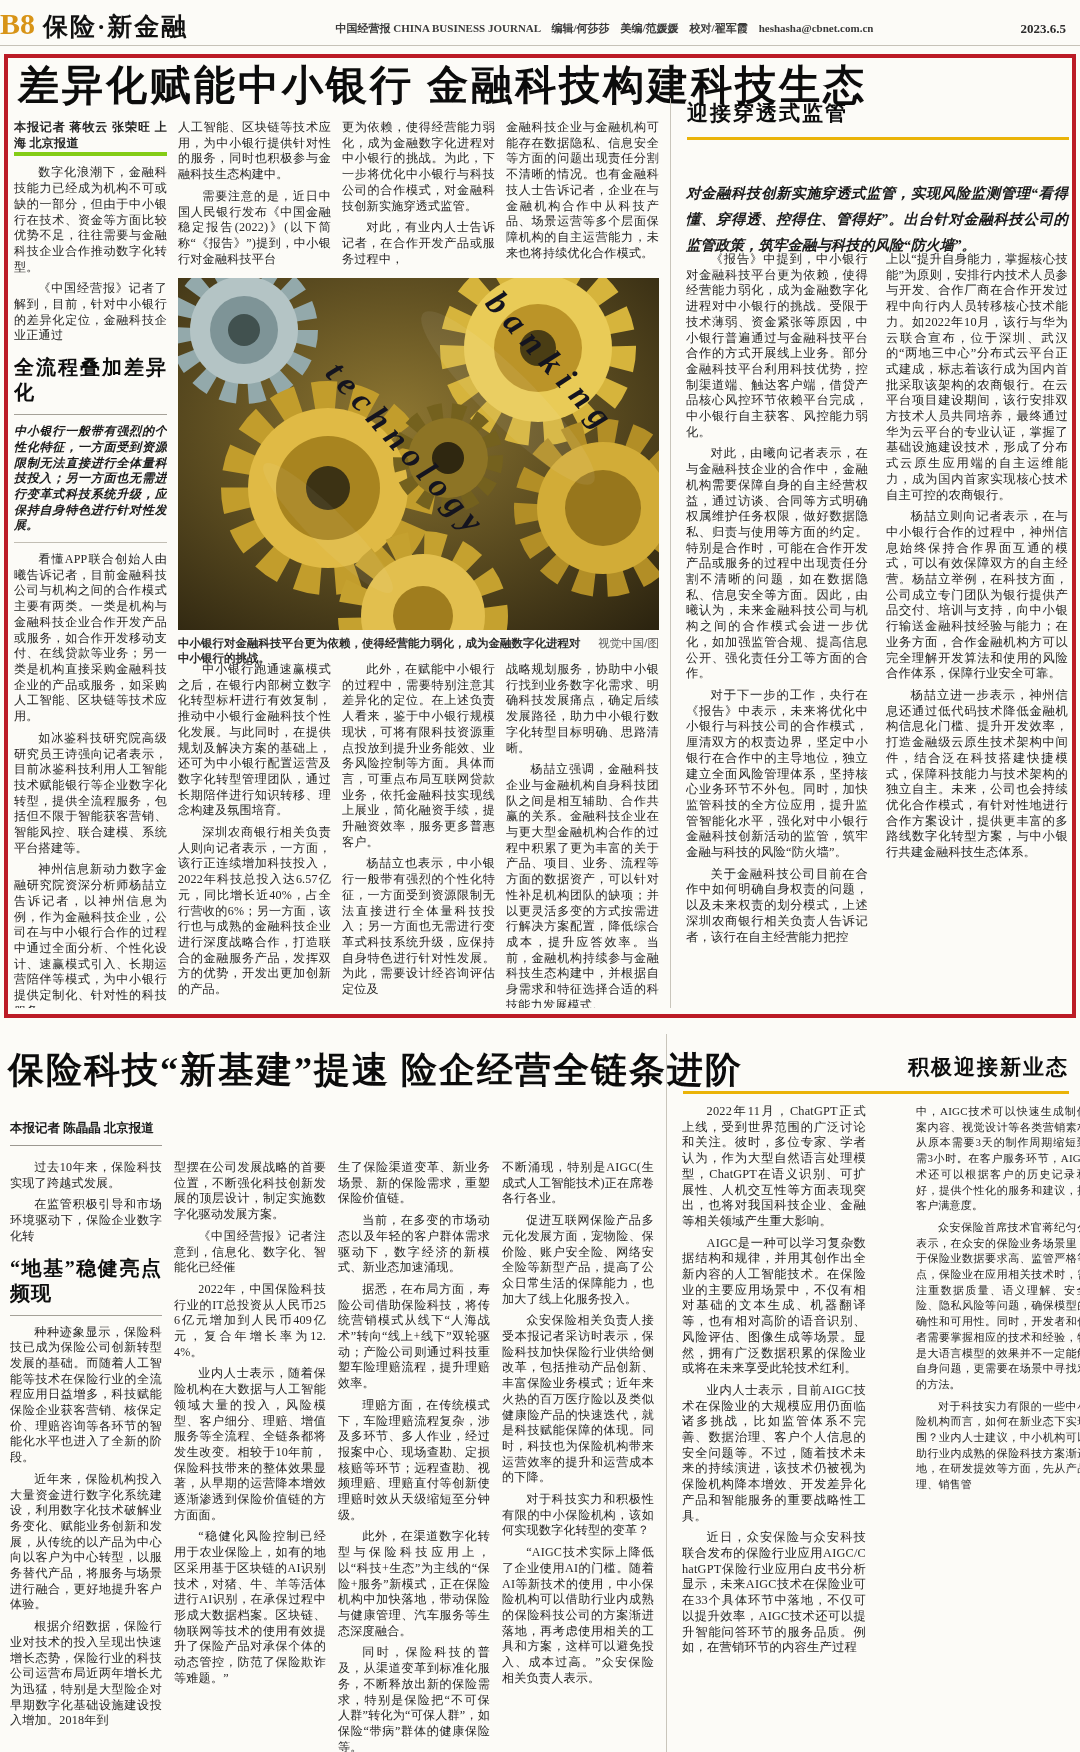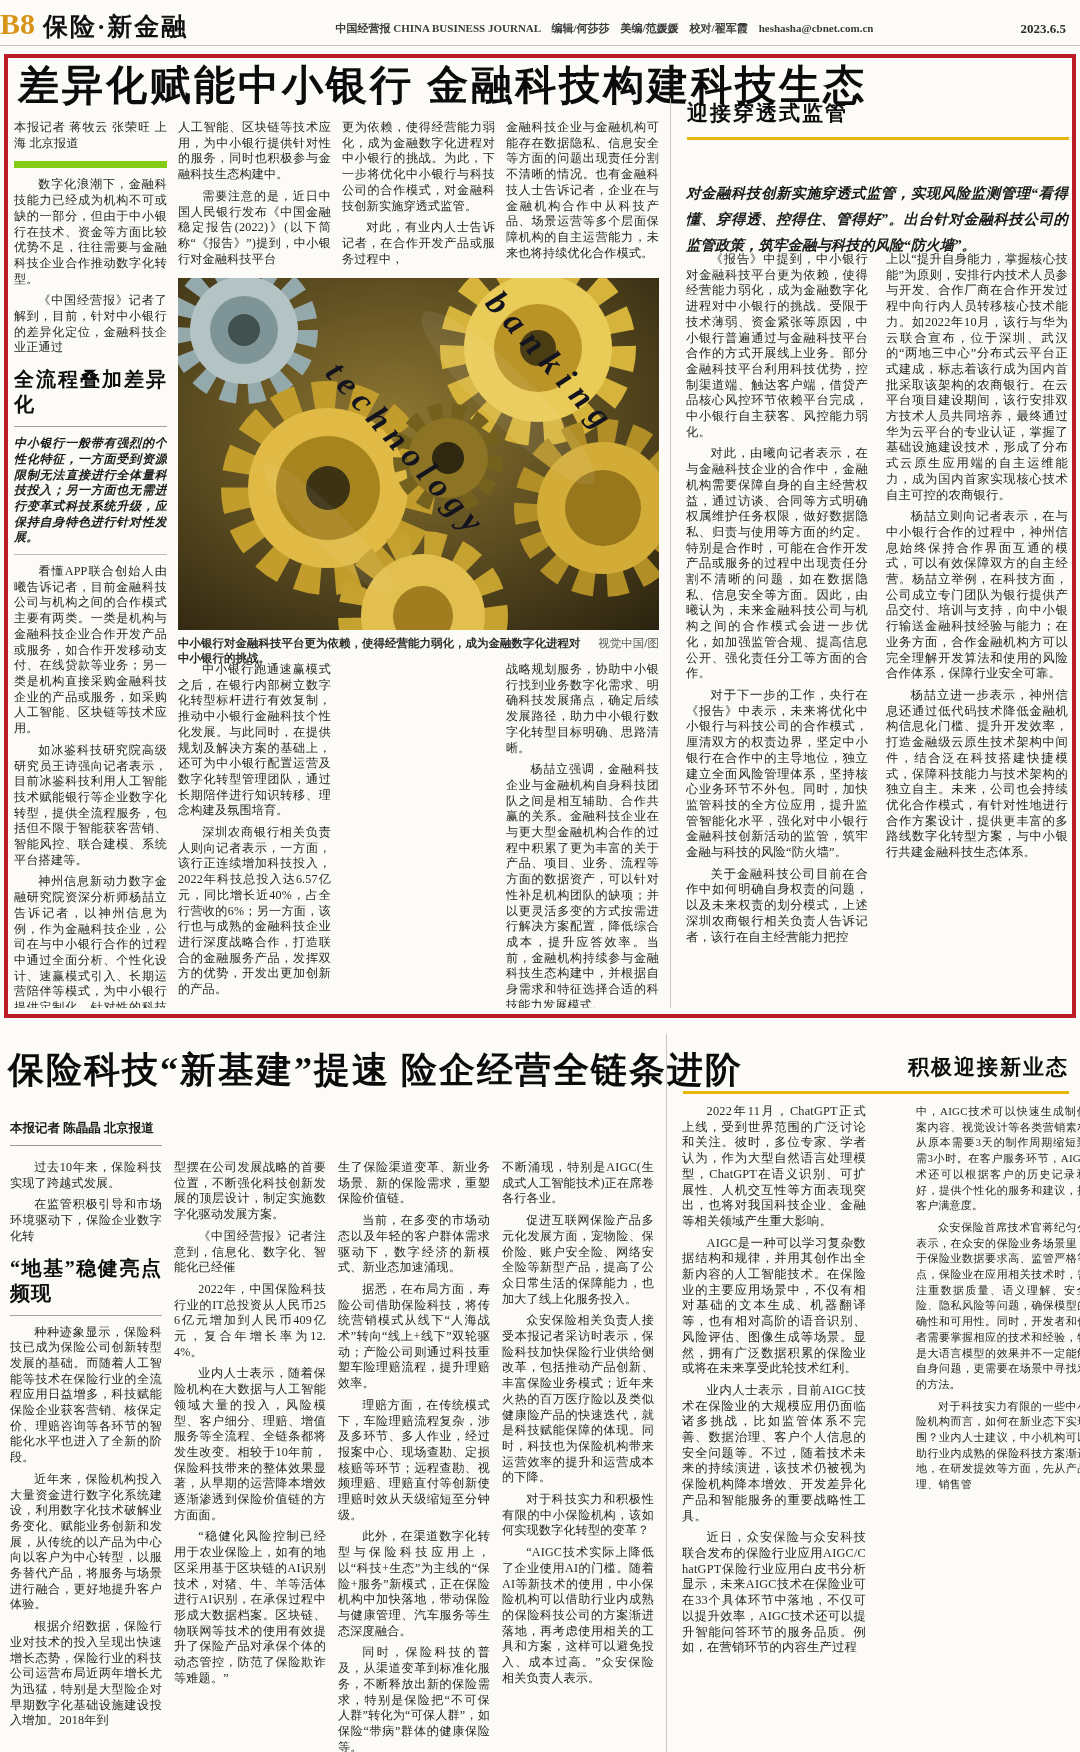--- a/index.html
+++ b/index.html
@@ -15,21 +15,21 @@
   .mh-right{font-size:13px;color:#2b2b2b;padding-bottom:2px;font-weight:bold;}
   
   .redbox{position:absolute;left:4px;top:54px;width:1064px;height:956px;border:4px solid #bb1b26;background:#fcfbf7;box-sizing:content-box;}
   .top-headline{position:absolute;left:18px;top:58px;margin:0;font-size:41px;font-weight:bold;
                 letter-spacing:3px;color:#0c0c0c;white-space:nowrap;}
   
   .col{position:absolute;overflow:hidden;font-size:12.1px;line-height:15.7px;text-align:justify;
        letter-spacing:.2px;color:#262626;word-break:break-all;}
   .col p{margin:0 0 6px;text-indent:2em;}
   .col p.cont{text-indent:0;}
-  .byline{font-weight:normal;text-indent:0 !important;border-bottom:7px solid #84cc16;padding-bottom:10px;margin-bottom:9px !important;}
+  .byline{font-weight:bold;text-indent:0 !important;border-bottom:4px solid #84cc16;padding-bottom:1px;margin-bottom:9px !important;}
   .subhead{font-size:20px;font-weight:bold;letter-spacing:1px;text-indent:0 !important;color:#0e0e0e;
            border-bottom:1px solid #a5a198;padding:5px 0 9px;margin:4px 0 9px !important;line-height:1.25;}
   .lead{font-weight:bold;font-style:italic;color:#1b1b1b;border-bottom:1px solid #c2beb4;padding-bottom:8px;margin-bottom:9px !important;}
   .vline{position:absolute;width:1px;background:#c9c5bb;}
   
   .sec-head{position:absolute;margin:1px;font-size:21px;font-weight:bold;letter-spacing:2px;color:#0d0d0d;
             border-bottom:3px solid #eab308;padding-bottom:10px;}
   .sec-lead{position:absolute;font-size:14.5px;line-height:26px;font-weight:bold;font-style:italic;
             text-align:justify;color:#1a1a1a;word-break:break-all;}
   
@@ -146,20 +146,22 @@
     <span>中小银行对金融科技平台更为依赖，使得经营能力弱化，成为金融数字化进程对中小银行的挑战。</span>
     <span class="caption-credit">视觉中国/图</span>
   </div>
 
   <div class="col" style="left:178px;top:662px;width:153px;height:346px;">
     <p>中小银行跑通速赢模式之后，在银行内部树立数字化转型标杆进行有效复制，推动中小银行金融科技个性化发展。与此同时，在提供规划及解决方案的基础上，还可为中小银行配置运营及数字化转型管理团队，通过长期陪伴进行知识转移、理念构建及氛围培育。</p>
     <p>深圳农商银行相关负责人则向记者表示，一方面，该行正连续增加科技投入，2022年科技总投入达6.57亿元，同比增长近40%，占全行营收的6%；另一方面，该行也与成熟的金融科技企业进行深度战略合作，打造联合的金融服务产品，发挥双方的优势，开发出更加创新的产品。</p>
   </div>
 
   <div class="col" style="left:342px;top:662px;width:153px;height:346px;">
+    <p>此外，在赋能中小银行的过程中，需要特别注意其差异化的定位。在上述负责人看来，鉴于中小银行规模现状，可将有限科技资源重点投放到提升业务能效、业务风险控制等方面。具体而言，可重点布局互联网贷款业务，依托金融科技实现线上展业，简化融资手续，提升融资效率，服务更多普惠客户。</p>
+    <p>杨喆立也表示，中小银行一般带有强烈的个性化特征，一方面受到资源限制无法直接进行全体量科技投入；另一方面也无需进行变革式科技系统升级，应保持自身特色进行针对性发展。为此，需要设计经咨询评估定位及</p>
   </div>
 
   <div class="col" style="left:506px;top:662px;width:153px;height:346px;">
     <p class="cont">战略规划服务，协助中小银行找到业务数字化需求、明确科技发展痛点，确定后续发展路径，助力中小银行数字化转型目标明确、思路清晰。</p>
     <p>杨喆立强调，金融科技企业与金融机构自身科技团队之间是相互辅助、合作共赢的关系。金融科技企业在与更大型金融机构合作的过程中积累了更为丰富的关于产品、项目、业务、流程等方面的数据资产，可以针对性补足机构团队的缺项；并以更灵活多变的方式按需进行解决方案配置，降低综合成本，提升应答效率。当前，金融机构持续参与金融科技生态构建中，并根据自身需求和特征选择合适的科技能力发展模式。</p>
   </div>
 
   <div class="vline" style="left:670px;top:98px;height:910px;"></div>
 
   <h2 class="sec-head" style="left:686px;top:98px;width:382px;">迎接穿透式监管</h2>

